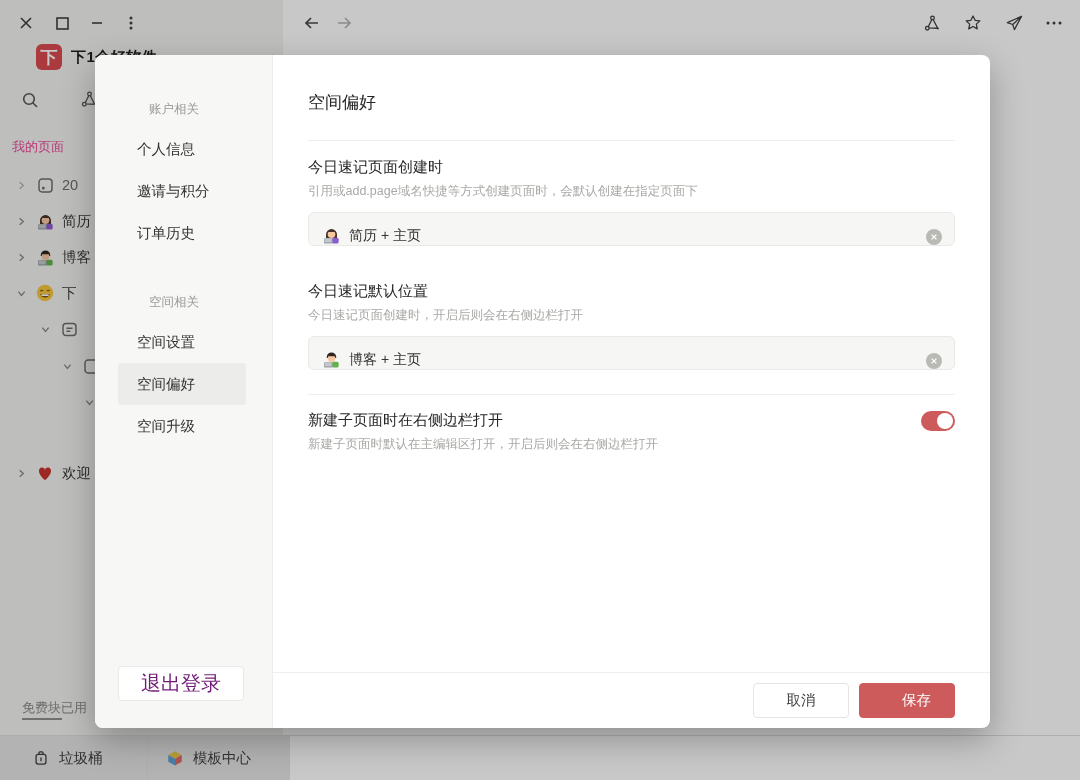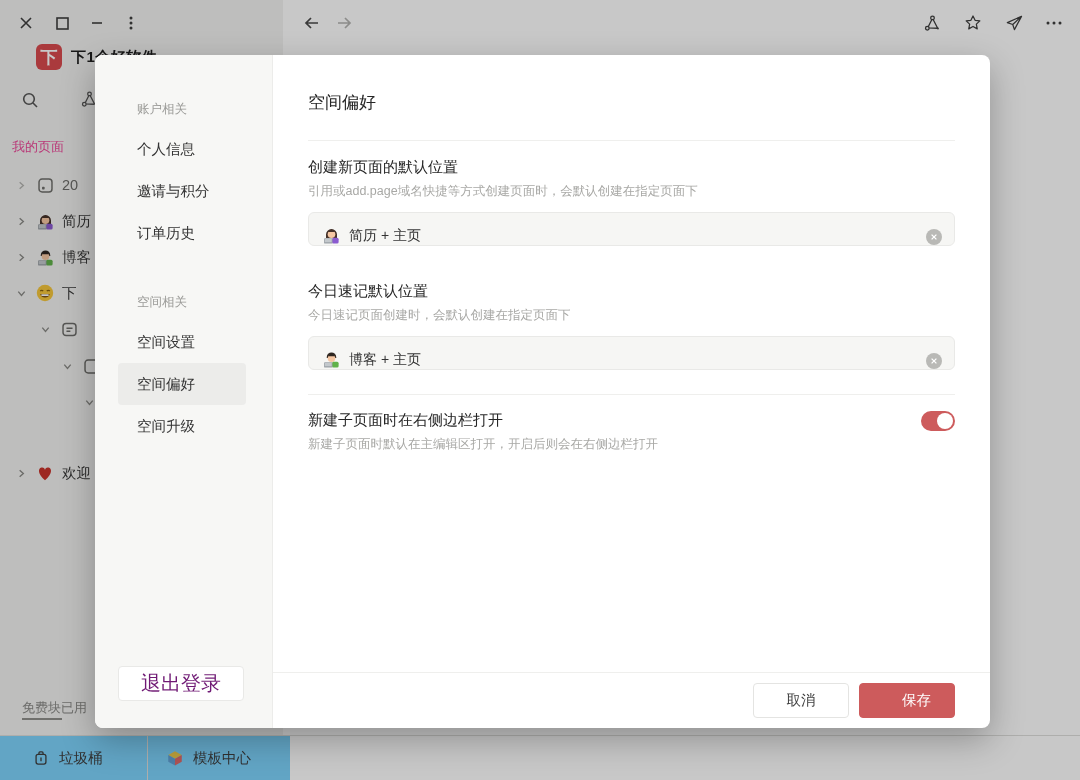--- a/index.html
+++ b/index.html
@@ -15,31 +15,31 @@
   .logo-sq { width:26px; height:26px; border-radius:6px; background:#d94a4e; color:#fff; font-size:17px; font-weight:bold; display:flex; align-items:center; justify-content:center; }
   .workspace-title { font-size:15px; font-weight:700; color:#1f1f1f; letter-spacing:.5px; }
   .side-iconrow { position:absolute; top:90px; left:20px; display:flex; gap:40px; }
   .side-label { position:absolute; left:12px; font-size:13px; color:#ec4899; }
   .tree-row { position:absolute; height:28px; display:flex; align-items:center; gap:7px; font-size:14.5px; color:#3a3a3a; }
   .chev { width:14px; height:14px; display:flex; align-items:center; justify-content:center; }
   .emoji { width:20px; height:20px; display:flex; align-items:center; justify-content:center; }
   .free-label { position:absolute; left:22px; top:699px; font-size:13px; color:#8a8a88; }
   .free-bar { position:absolute; left:22px; top:718px; width:40px; height:2px; background:#8f8f8c; }
   .bottombar { position:absolute; left:0; bottom:0; height:45px; right:0; border-top:1px solid #dededc; background:#fff; }
-  .bottombar-left { position:absolute; left:0; top:0; bottom:0; width:290px; background:#7dd3fc; display:flex; align-items:center; }
+  .bottombar-left { position:absolute; left:0; top:0; bottom:0; width:290px; background:#e5e5e5; display:flex; align-items:center; }
   .bb-item { display:flex; align-items:center; gap:9px; font-size:14.5px; color:#3f3f3f; padding:0 18px; height:100%; }
   .bb-item:first-child { width:148px; border-right:1px solid #dededc; padding-left:32px; }
 
   
   .overlay { position:absolute; inset:0; background:rgba(0,0,0,0.215); }
 
   
   .modal { position:absolute; left:95px; top:55px; width:895px; height:673px; background:#fff; border-radius:8px; box-shadow:0 12px 34px rgba(0,0,0,.28); display:flex; overflow:hidden; }
   .modal-nav { width:178px; background:#f7f7f5; border-right:1px solid #ececea; padding-top:46px; position:relative; flex:none; }
-  .nav-group-label { margin:0 0 10px 42px; font-size:12.5px; color:#9b9b98; }
+  .nav-group-label { margin:0 0 10px 54px; font-size:12.5px; color:#9b9b98; }
   .nav-group-label.second { margin-top:40px; }
   .nav-item { height:42px; margin:0 26px 0 23px; padding-left:19px; display:flex; align-items:center; font-size:14.5px; color:#333; border-radius:4px; cursor:pointer; }
   .nav-item.selected { background:#ececea; }
   .logout-btn { position:absolute; left:23px; bottom:27px; width:126px; height:35px; background:#fff; border:1px solid #e9e9e7; border-radius:4px; color:#701a75; font-size:20px; display:flex; align-items:center; justify-content:center; cursor:pointer; }
   .modal-main { flex:1; position:relative; padding:36px 35px 0 35px; }
   .modal-title { font-size:17px; font-weight:400; color:#262626; line-height:24px; }
   .hr { border-bottom:1px solid #efefed; margin-top:25px; }
   .sec-label { margin-top:15px; font-size:15px; color:#262626; line-height:22px; }
   .sec-desc { margin-top:4px; font-size:12.5px; color:#a8a8a5; line-height:18px; }
   .sec-input { margin-top:12px; height:34px; background:#f6f6f4; border:1px solid #e9e9e7; border-radius:6px; display:flex; align-items:flex-end; padding:0 12px; gap:8px; }
@@ -308,21 +308,21 @@
     <div class="nav-item selected">空间偏好</div>
     <div class="nav-item">空间升级</div>
     <div class="logout-btn">退出登录</div>
   </div>
 
   <div class="modal-main">
     <div class="modal-title">空间偏好</div>
     <div class="hr"></div>
 
     <div class="sec1">
-      <div class="sec-label">创建新页面的默认位置</div>
+      <div class="sec-label">今日速记页面创建时</div>
       <div class="sec-desc">引用或add.page域名快捷等方式创建页面时，会默认创建在指定页面下</div>
       <div class="sec-input">
         <span class="emoji">
             <svg width="19" height="19" viewBox="0 0 20 20">
               <path d="M4.2 9 a5.8 5.8 0 0 1 11.6 0 v3.5 h-11.6 Z" fill="#46322a"></path>
               <circle cx="10" cy="8.7" r="4" fill="#f6c7a3"></circle>
               <path d="M5.8 6.4 a4.6 4.6 0 0 1 8.4 0 Z" fill="#46322a"></path>
               <rect x="10.5" y="12.3" width="7" height="6.2" rx="1.6" fill="#8b5bd0"></rect>
               <rect x="2.2" y="12.8" width="8.8" height="5.7" rx="1" fill="#9aa0a6"></rect>
               <rect x="3" y="13.5" width="7.2" height="3.6" rx="0.6" fill="#c3c8cc"></rect>
@@ -332,21 +332,21 @@
         <span class="clear-btn">
             <svg width="8" height="8" viewBox="0 0 10 10">
               <path d="M2 2 L8 8 M8 2 L2 8" stroke="#fff" stroke-width="1.6"></path>
             </svg>
           </span>
       </div>
     </div>
 
     <div class="sec2">
       <div class="sec-label">今日速记默认位置</div>
-      <div class="sec-desc">今日速记页面创建时，会默认创建在指定页面下</div>
+      <div class="sec-desc">今日速记页面创建时，开启后则会在右侧边栏打开</div>
       <div class="sec-input">
         <span class="emoji">
             <svg width="19" height="19" viewBox="0 0 20 20">
               <path d="M5 7.5 a5 5 0 0 1 10 0 v1 h-10 Z" fill="#2e2620"></path>
               <circle cx="10" cy="8.7" r="4" fill="#f6c7a3"></circle>
               <path d="M6 6.6 a4.4 4.4 0 0 1 8 0 Z" fill="#2e2620"></path>
               <rect x="10.5" y="12.3" width="7" height="6.2" rx="1.6" fill="#61b24a"></rect>
               <rect x="2.2" y="12.8" width="8.8" height="5.7" rx="1" fill="#9aa0a6"></rect>
               <rect x="3" y="13.5" width="7.2" height="3.6" rx="0.6" fill="#c3c8cc"></rect>
             </svg>

